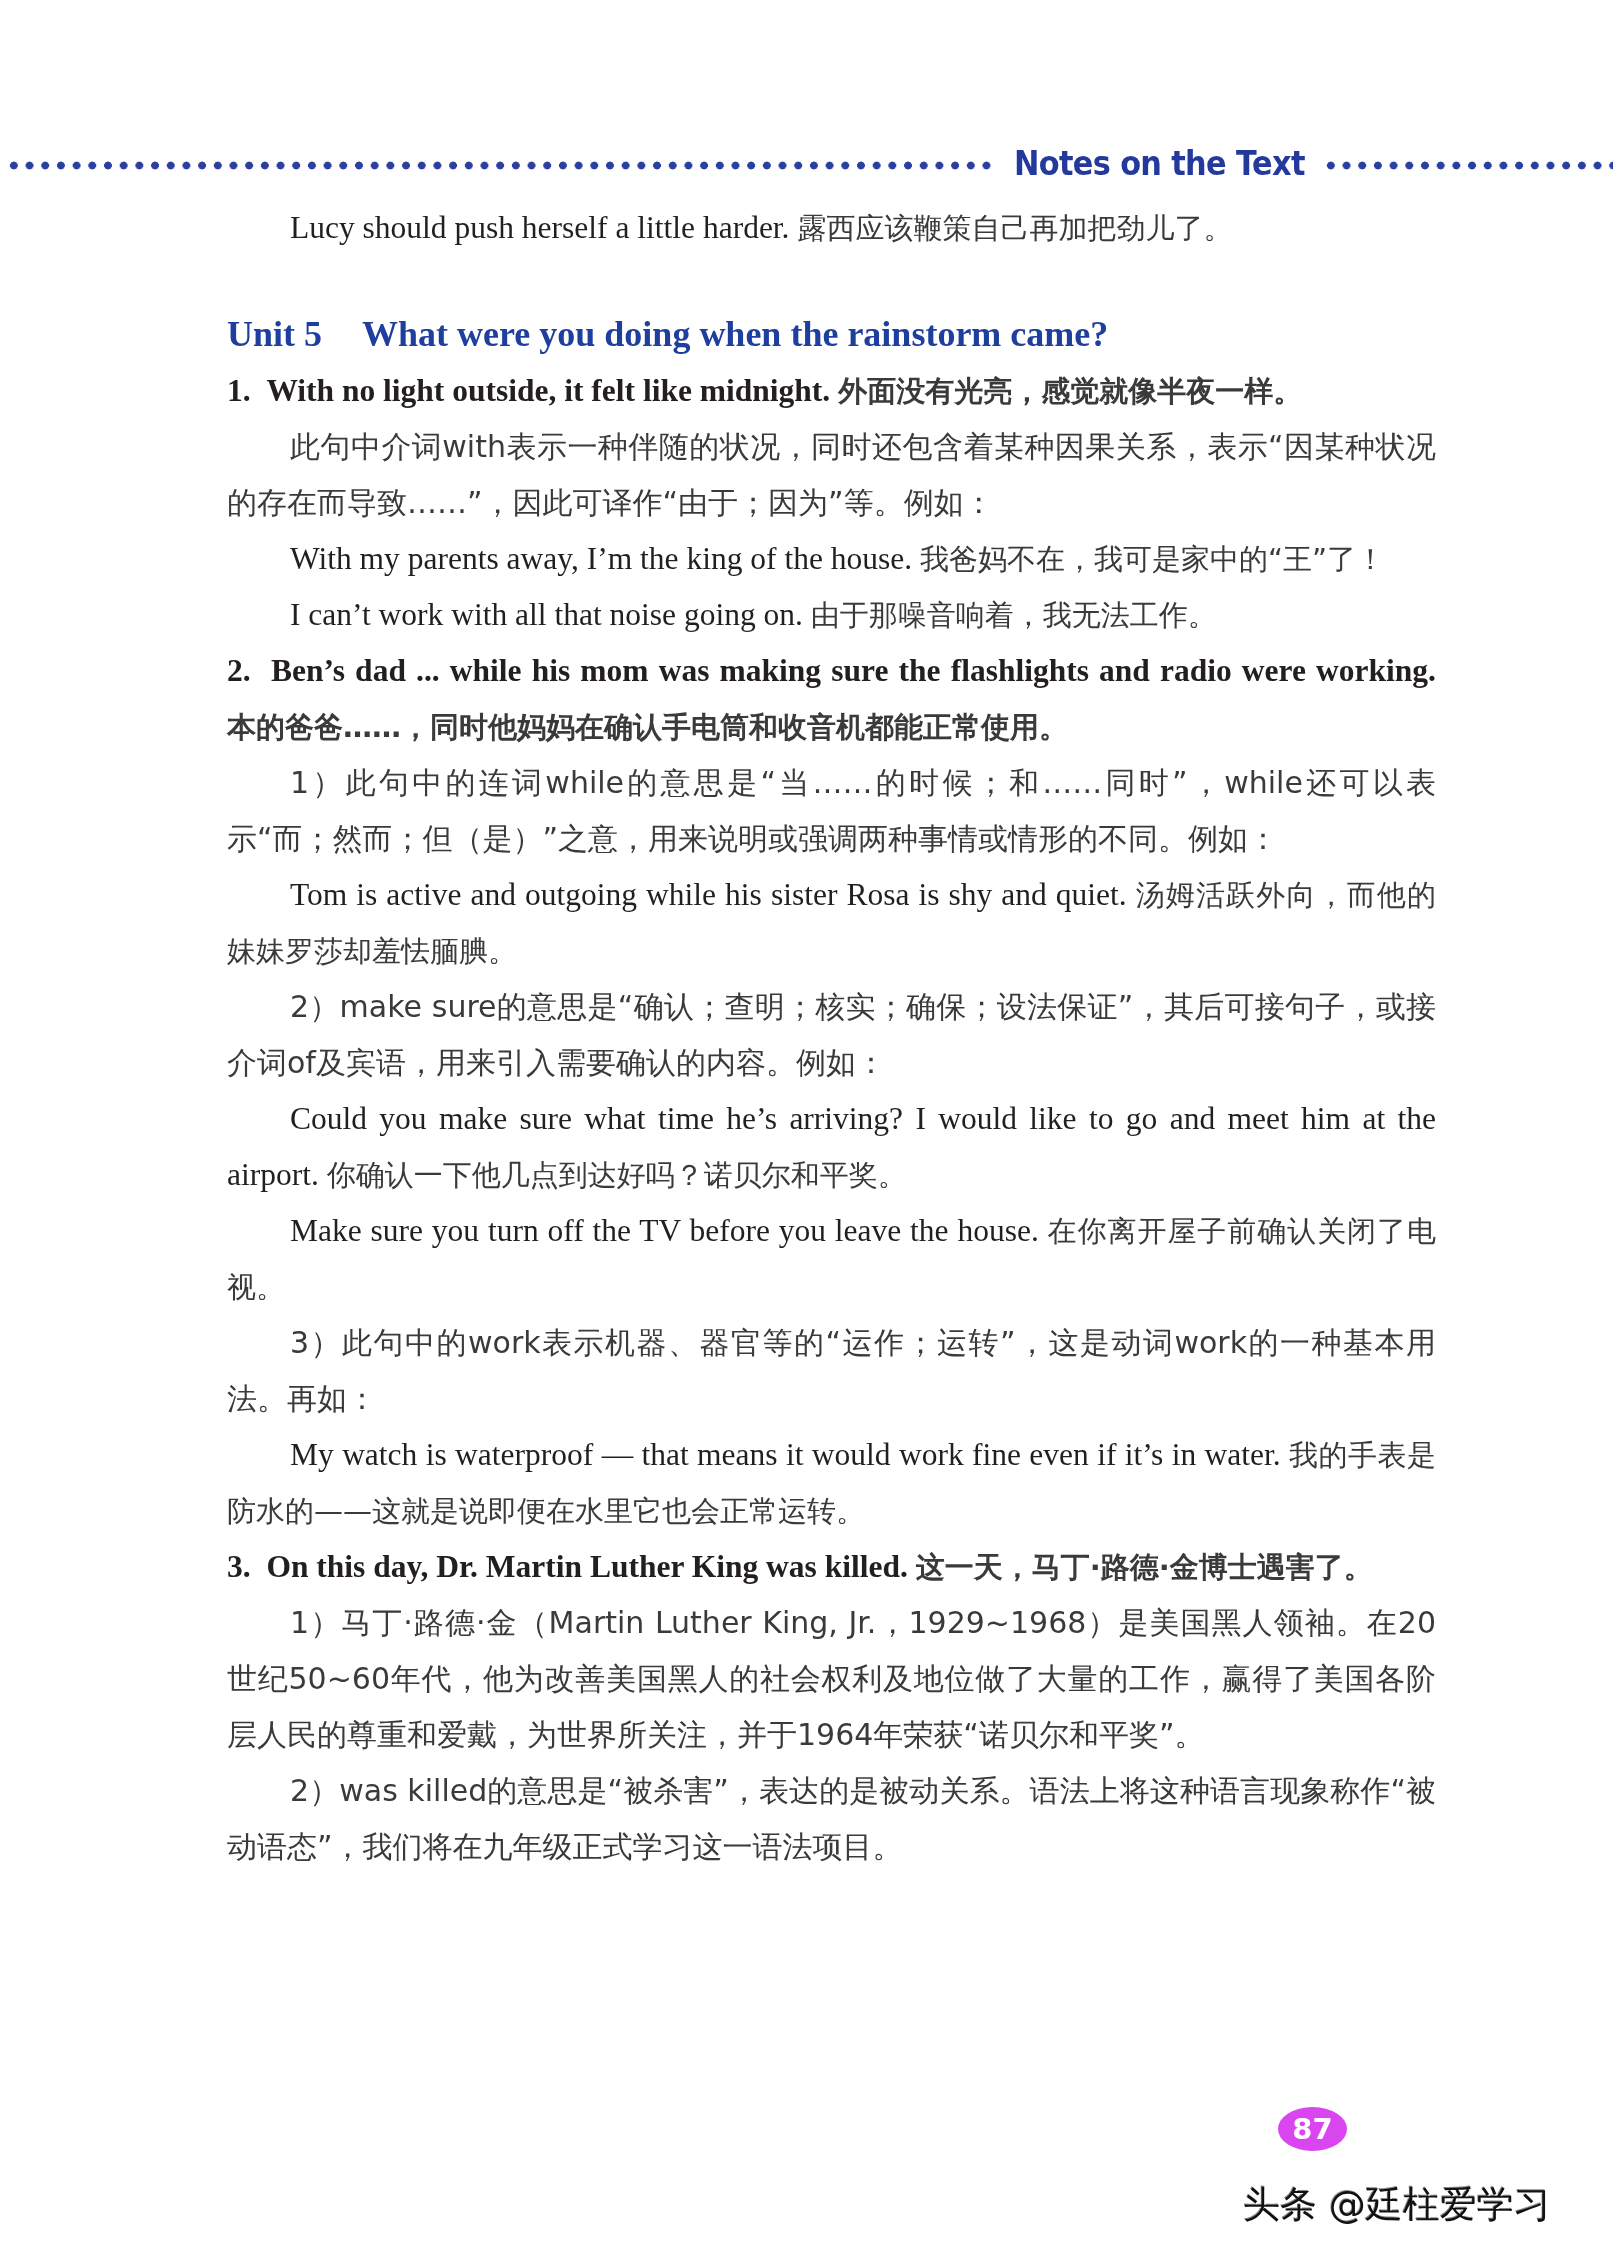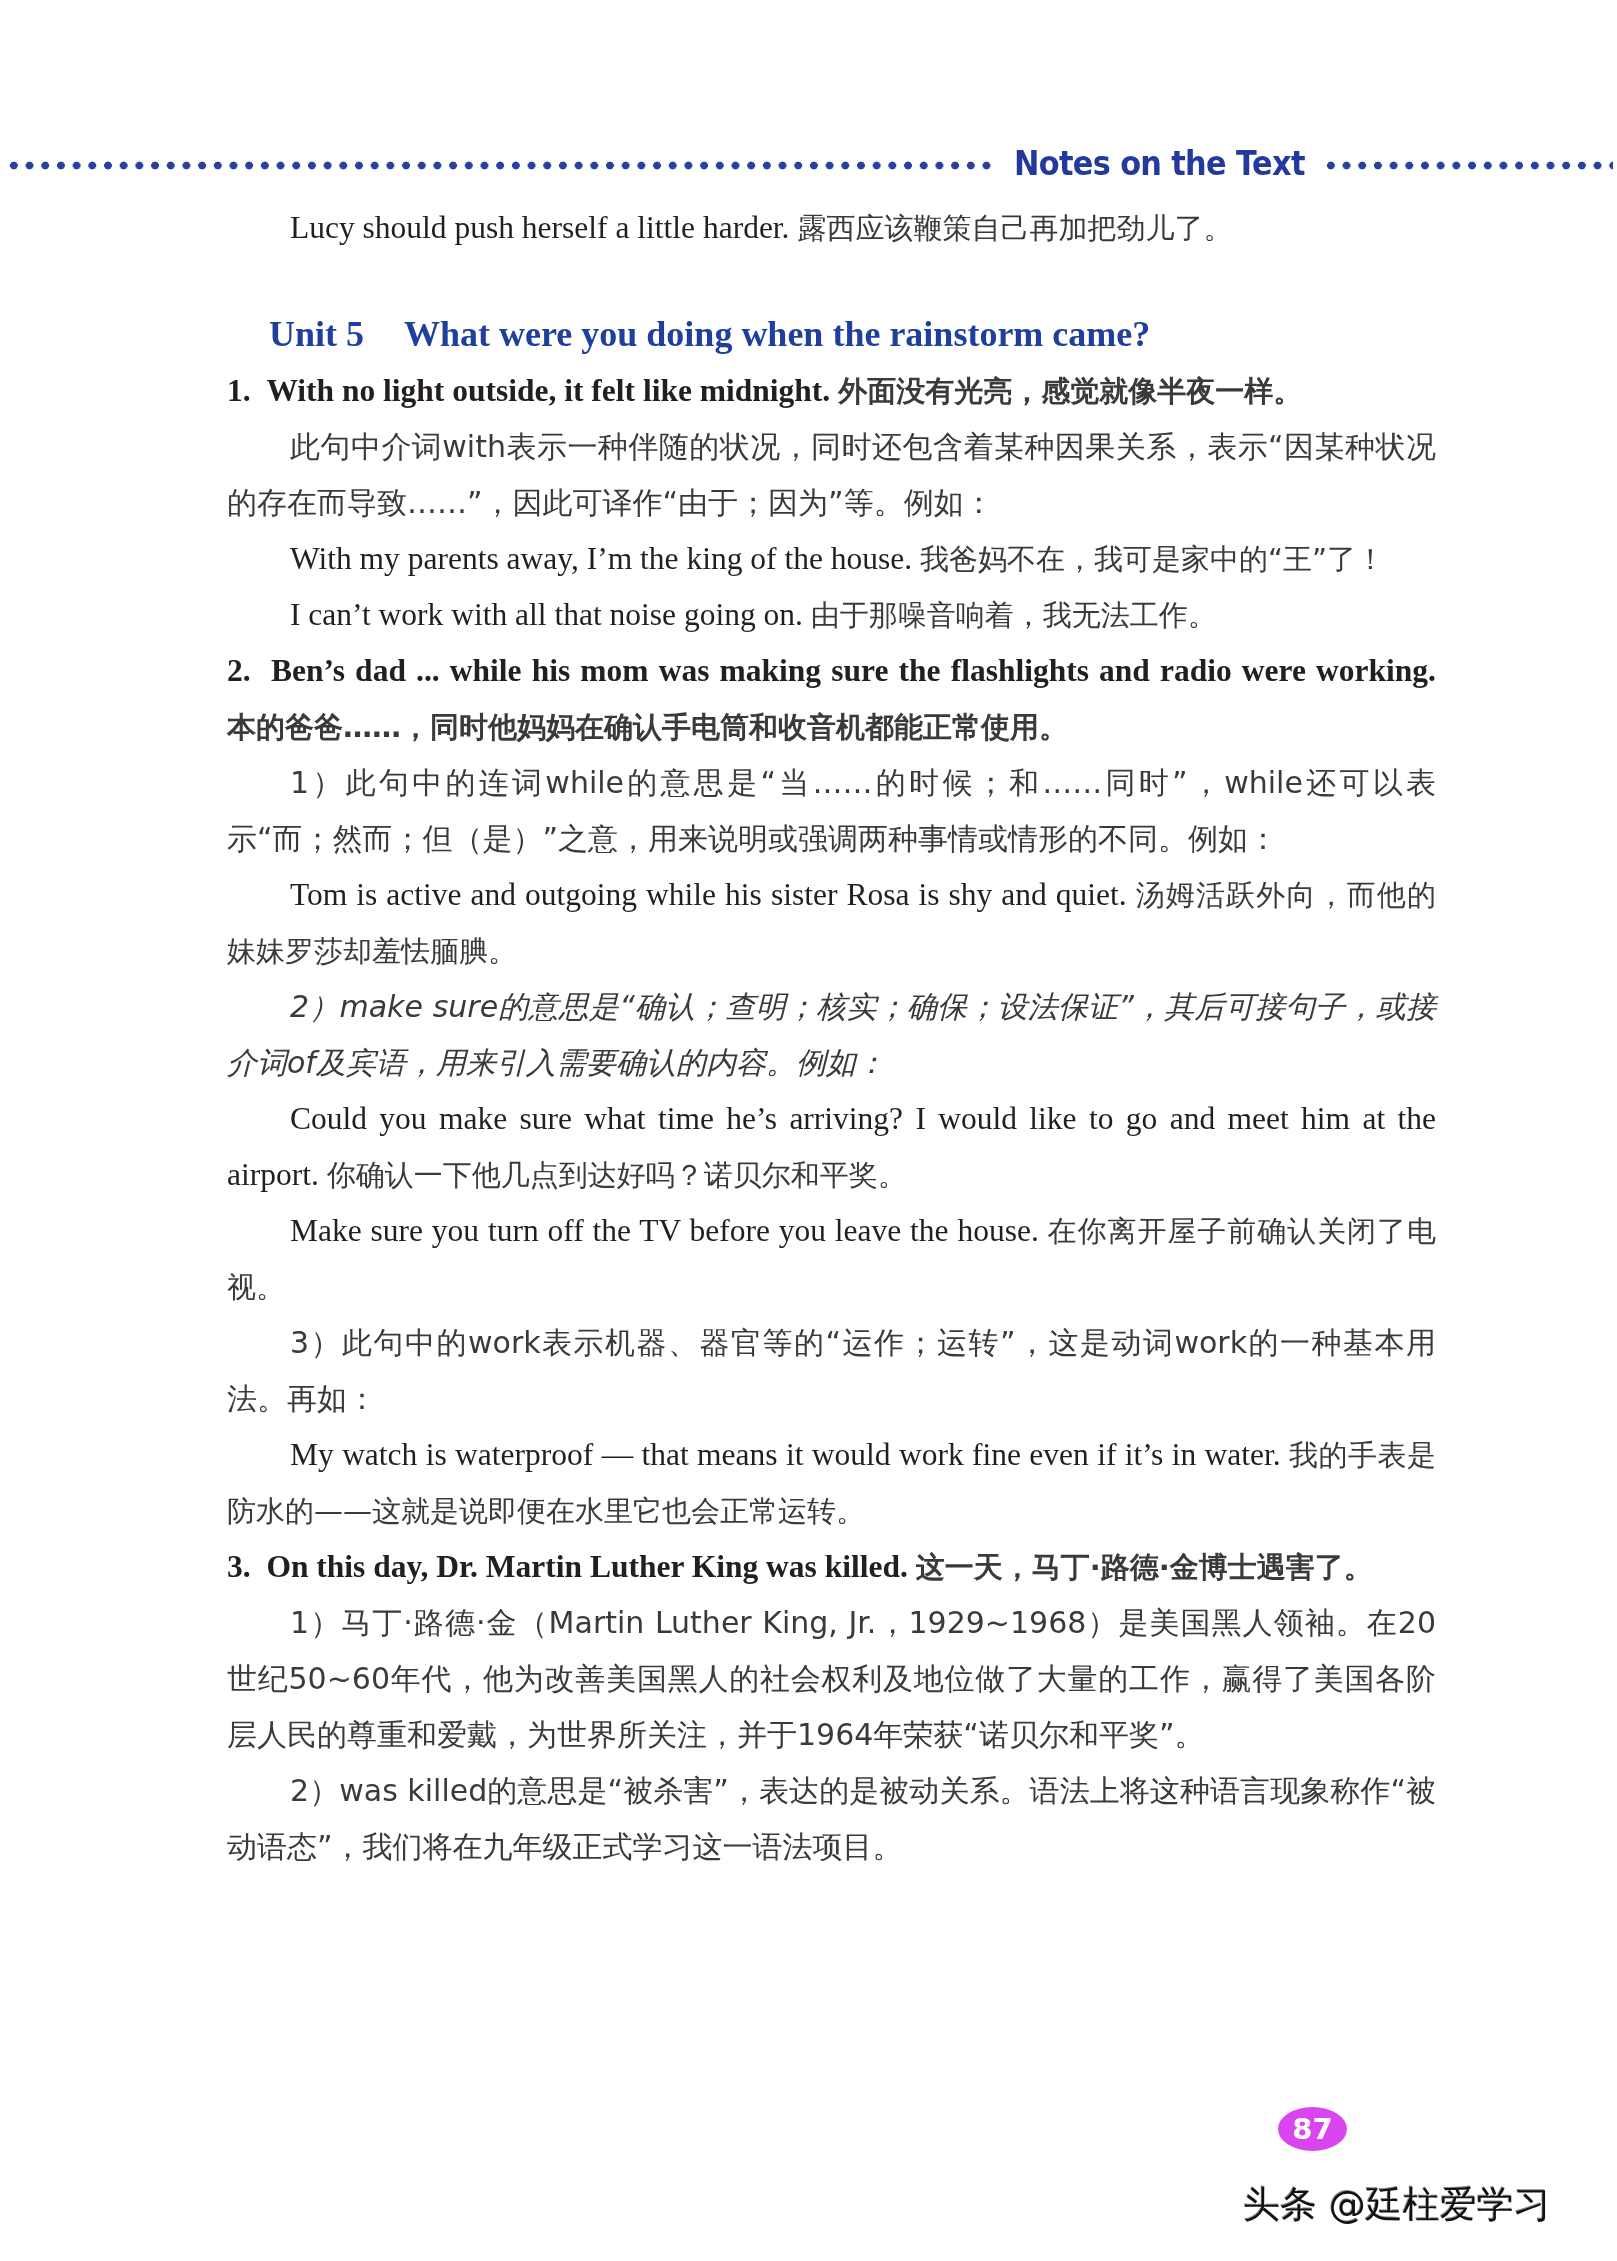--- a/index.html
+++ b/index.html
@@ -13,21 +13,21 @@
   .dots.left { left: 5.7px; width: 989px; }
   .dots.right { left: 1323px; width: 290px; }
   .header-title { position: absolute; left: 1014px; top: 0; font-family: "DejaVu Sans", sans-serif;
                   font-weight: bold; font-size: 33px; color: #23399b; letter-spacing: -0.7px;
                   transform: scaleX(0.92); transform-origin: left center; }
 
   .content { position: absolute; left: 227px; top: 200px; width: 1209px; }
   p { margin: 0; font-size: 31.5px; line-height: 56px; text-align: justify; }
   .indent { text-indent: 63px; }
   .unit-title { color: #1f3f9e; font-weight: bold; font-size: 36px; margin-top: 50px; line-height: 57px; }
-  .unit-title .num { margin-right: 40px; margin-left: 42px; }
+  .unit-title .num { margin-right: 40px; }
   .item { font-weight: bold; }
   .item .zh { font-weight: bold; }
   .zh { font-family: "DejaVu Sans", sans-serif; font-size: 29px; color: #3a3a3a; }
 
   .page-num { position: absolute; left: 1278px; top: 2107px; width: 69px; height: 44px;
               border-radius: 50%; background: #d946ef; color: #ffffff;
               font-family: "DejaVu Sans", sans-serif; font-weight: bold; font-size: 29px;
               text-align: center; line-height: 44px; }
   .watermark { position: absolute; left: 1243px; top: 2180px; font-family: "DejaVu Sans", sans-serif;
                font-size: 37px; color: #111111; text-shadow: 1.4px 1.4px 0 #ffffff, -0.7px -0.7px 0 #888; }
@@ -48,21 +48,21 @@
   <p class="unit-title"><span class="num">Unit 5</span><span>What were you doing when the rainstorm came?</span></p>
 
   <p class="item"><span>1.</span>&nbsp;&nbsp;<span>With no light outside, it felt like midnight.</span> <span class="zh">外面没有光亮，感觉就像半夜一样。</span></p>
   <p class="indent zh" style="font-size:30px;">此句中介词with表示一种伴随的状况，同时还包含着某种因果关系，表示“因某种状况的存在而导致……”，因此可译作“由于；因为”等。例如：</p>
   <p class="indent"><span>With my parents away, I’m the king of the house.</span> <span class="zh">我爸妈不在，我可是家中的“王”了！</span></p>
   <p class="indent"><span>I can’t work with all that noise going on.</span> <span class="zh">由于那噪音响着，我无法工作。</span></p>
 
   <p class="item"><span>2.</span>&nbsp;&nbsp;<span>Ben’s dad ... while his mom was making sure the flashlights and radio were working.</span> <span class="zh">本的爸爸……，同时他妈妈在确认手电筒和收音机都能正常使用。</span></p>
   <p class="indent zh" style="font-size:30px;">1）此句中的连词while的意思是“当……的时候；和……同时”，while还可以表示“而；然而；但（是）”之意，用来说明或强调两种事情或情形的不同。例如：</p>
   <p class="indent"><span>Tom is active and outgoing while his sister Rosa is shy and quiet.</span> <span class="zh">汤姆活跃外向，而他的妹妹罗莎却羞怯腼腆。</span></p>
-  <p class="indent zh" style="font-size:30px;font-style:italic;">2）make sure的意思是“确认；查明；核实；确保；设法保证”，其后可接句子，或接介词of及宾语，用来引入需要确认的内容。例如：</p>
+  <p class="indent zh" style="font-size:30px;">2）make sure的意思是“确认；查明；核实；确保；设法保证”，其后可接句子，或接介词of及宾语，用来引入需要确认的内容。例如：</p>
   <p class="indent"><span>Could you make sure what time he’s arriving? I would like to go and meet him at the airport.</span> <span class="zh">你确认一下他几点到达好吗？诺贝尔和平奖。</span></p>
   <p class="indent"><span>Make sure you turn off the TV before you leave the house.</span> <span class="zh">在你离开屋子前确认关闭了电视。</span></p>
   <p class="indent zh" style="font-size:30px;">3）此句中的work表示机器、器官等的“运作；运转”，这是动词work的一种基本用法。再如：</p>
   <p class="indent"><span>My watch is waterproof — that means it would work fine even if it’s in water.</span> <span class="zh">我的手表是防水的——这就是说即便在水里它也会正常运转。</span></p>
 
   <p class="item"><span>3.</span>&nbsp;&nbsp;<span>On this day, Dr. Martin Luther King was killed.</span> <span class="zh">这一天，马丁·路德·金博士遇害了。</span></p>
   <p class="indent zh" style="font-size:30px;">1）马丁·路德·金（Martin Luther King, Jr.，1929~1968）是美国黑人领袖。在20世纪50~60年代，他为改善美国黑人的社会权利及地位做了大量的工作，赢得了美国各阶层人民的尊重和爱戴，为世界所关注，并于1964年荣获“诺贝尔和平奖”。</p>
   <p class="indent zh" style="font-size:30px;">2）was killed的意思是“被杀害”，表达的是被动关系。语法上将这种语言现象称作“被动语态”，我们将在九年级正式学习这一语法项目。</p>
 </div>
 

